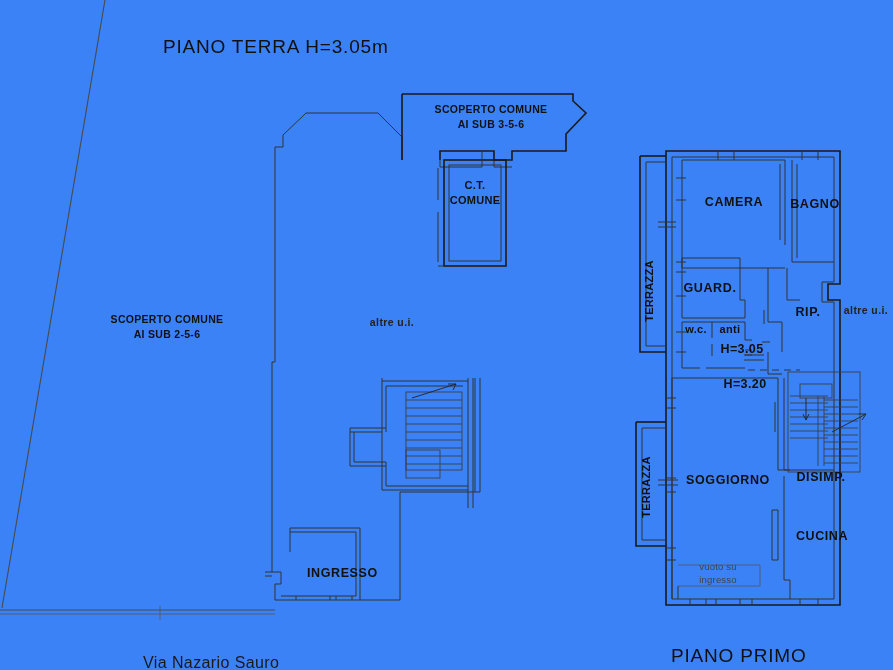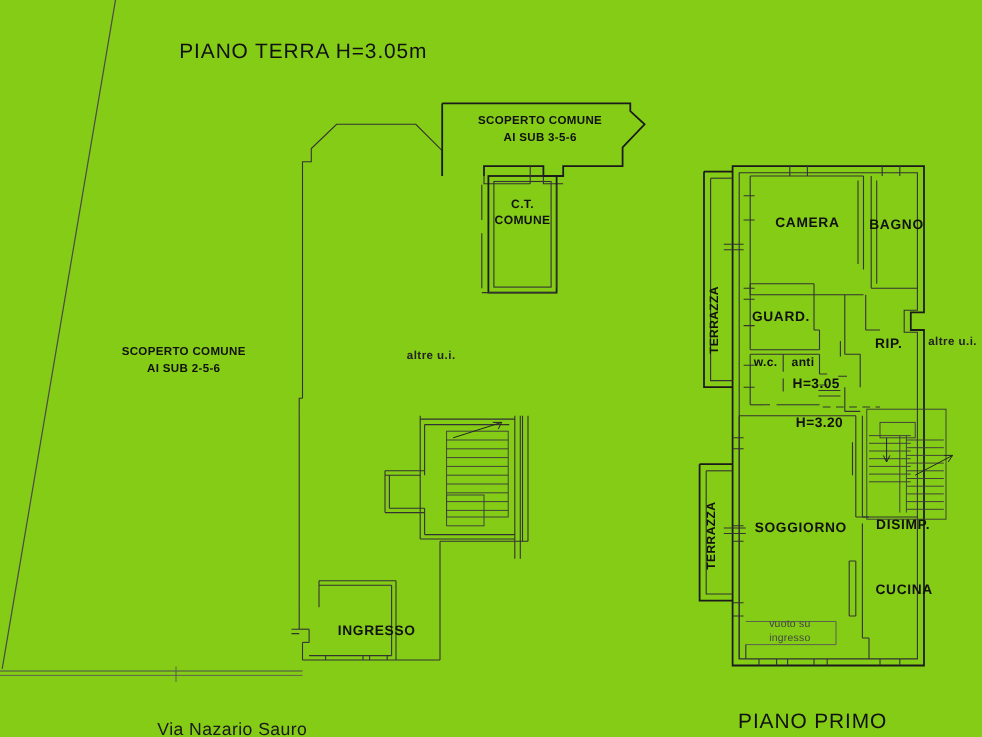--- a/index.html
+++ b/index.html
@@ -11,21 +11,21 @@
   body {
     width: 893px;
     height: 670px;
     overflow: hidden;
     font-family: "Liberation Sans", sans-serif;
   }
   #plan-root {
     position: relative;
     width: 893px;
     height: 670px;
-    background: #84cc16;
+    background: #3b82f6;
   }
   svg#plan-svg {
     display: block;
     width: 893px;
     height: 670px;
   }
   .wall {
     fill: none;
     stroke: #1a1a1a;
     stroke-width: 1.6;

